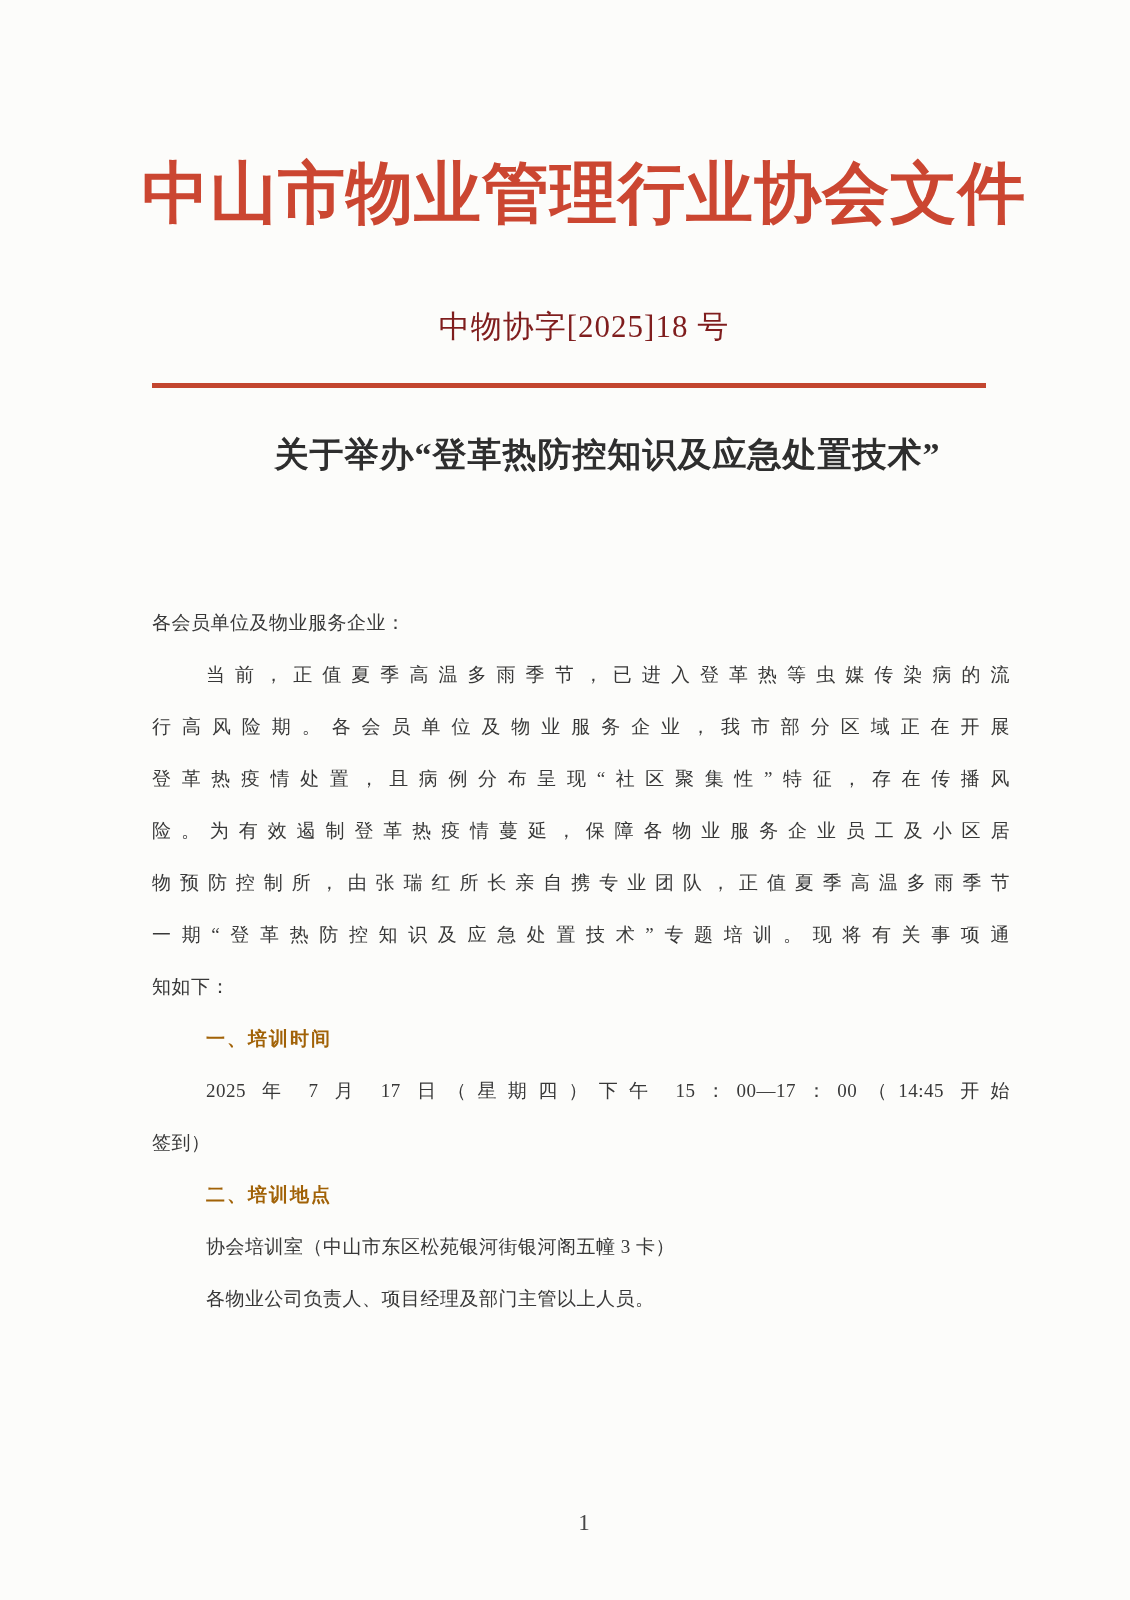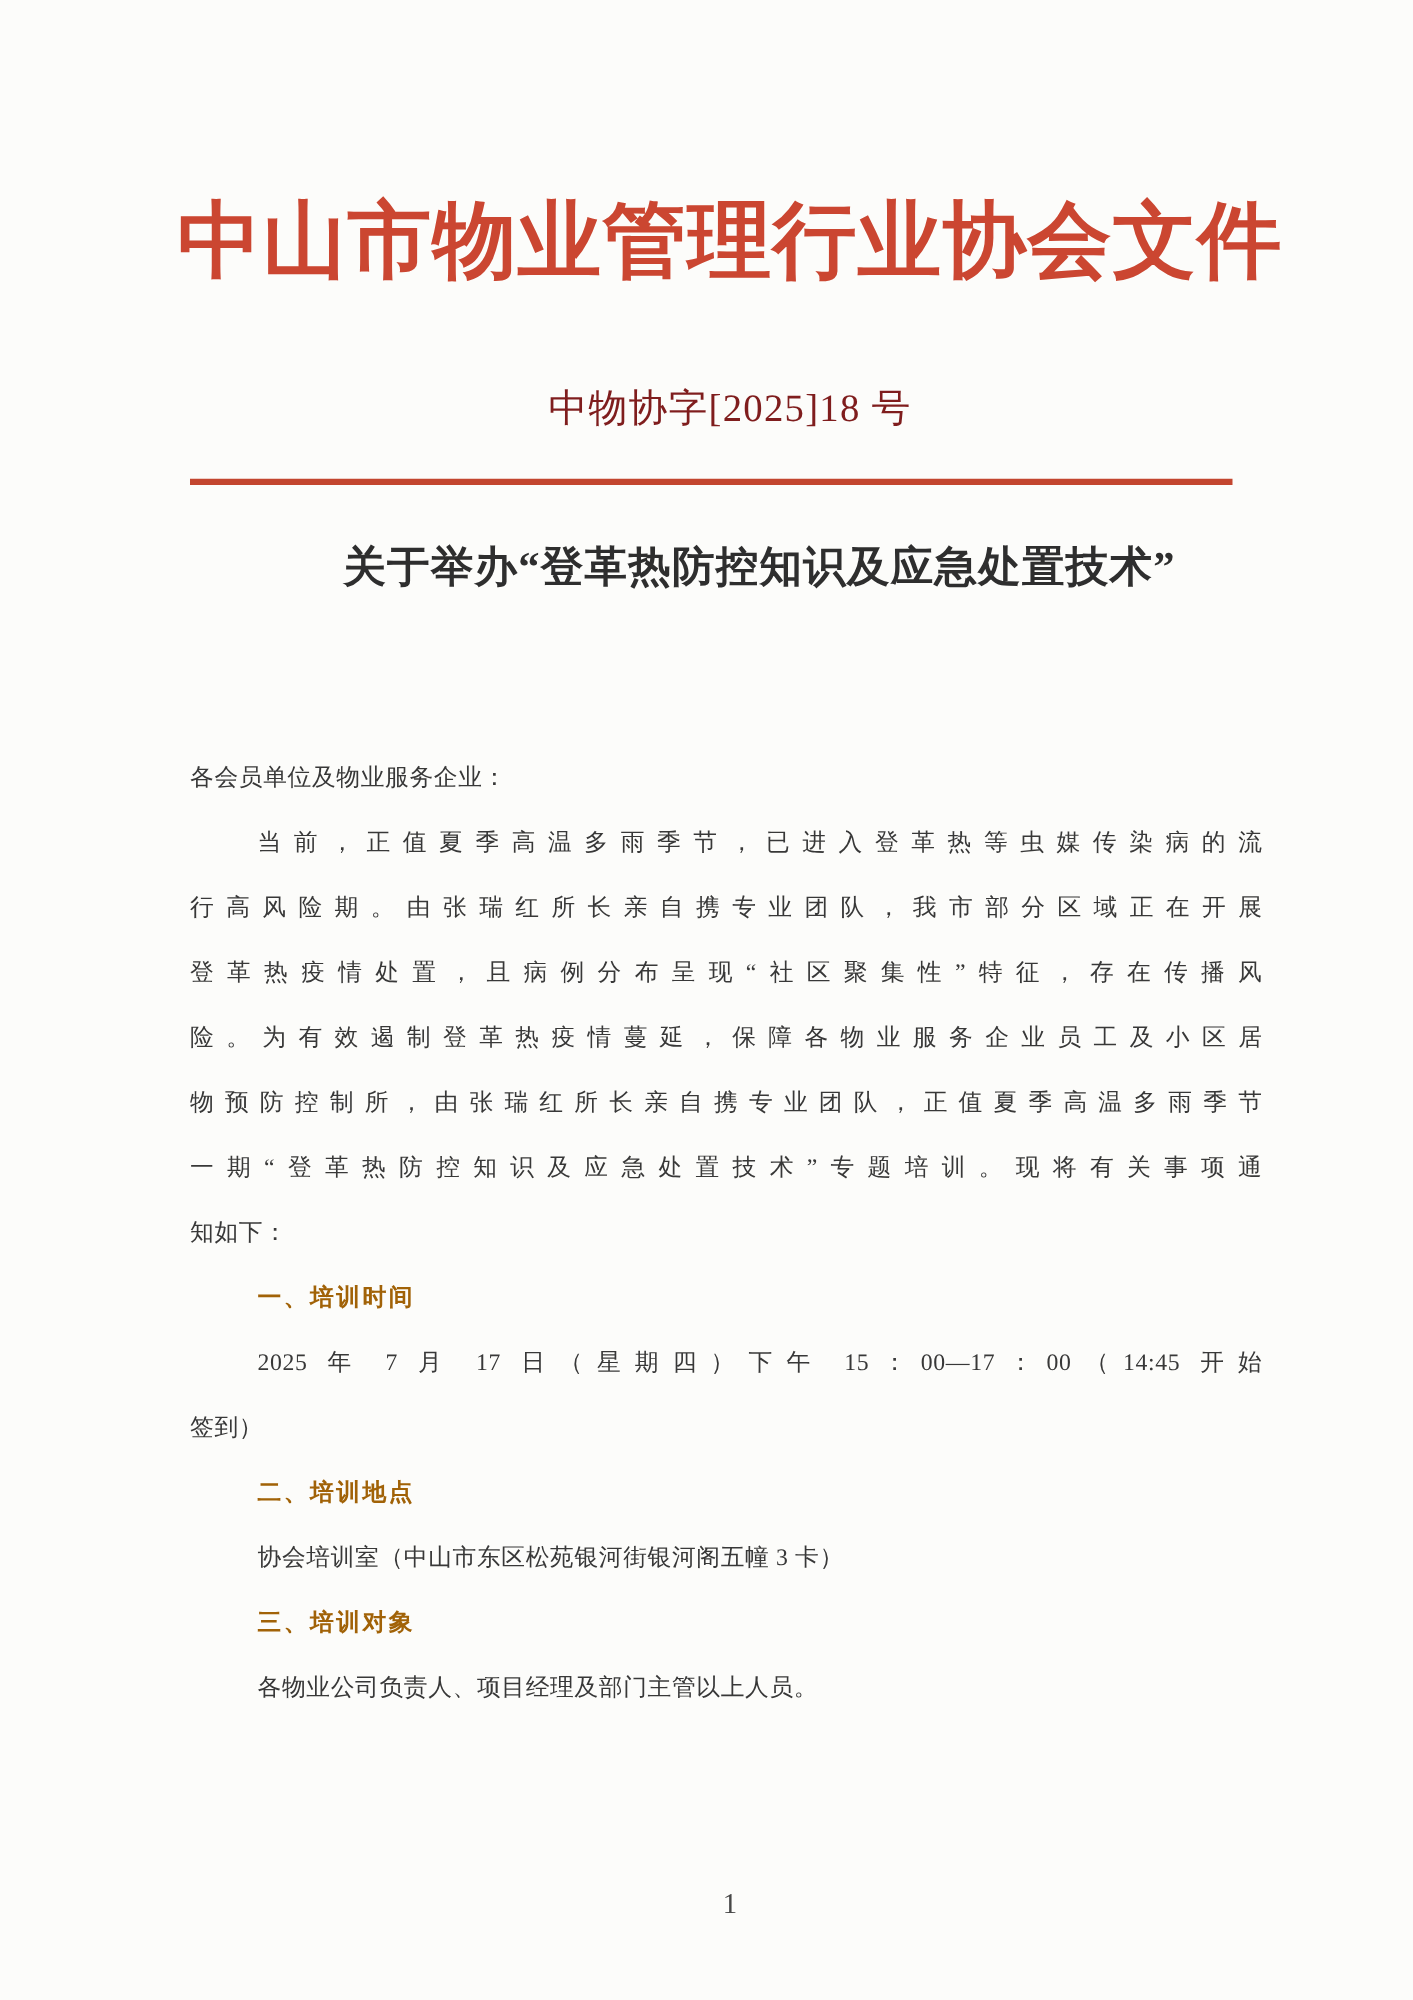--- a/index.html
+++ b/index.html
@@ -107,34 +107,33 @@
 
   <div class="title">
     <div>关于举办“登革热防控知识及应急处置技术”</div>
   </div>
 
   <div class="body-block">
 
     <div class="line">各会员单位及物业服务企业：</div>
 
     <div class="line indent fill">当前，正值夏季高温多雨季节，已进入登革热等虫媒传染病的流</div>
-    <div class="line fill">行高风险期。由张瑞红所长亲自携专业团队，我市部分区域正在开展</div>
+    <div class="line fill">行高风险期。各会员单位及物业服务企业，我市部分区域正在开展</div>
     <div class="line fill">登革热疫情处置，且病例分布呈现“社区聚集性”特征，存在传播风</div>
     <div class="line fill">险。为有效遏制登革热疫情蔓延，保障各物业服务企业员工及小区居</div>
     <div class="line fill">物预防控制所，由张瑞红所长亲自携专业团队，正值夏季高温多雨季节</div>
     <div class="line fill">一期“登革热防控知识及应急处置技术”专题培训。现将有关事项通</div>
     <div class="line">知如下：</div>
 
     <div class="line indent heading">一、培训时间</div>
     <div class="line indent fill">2025 年 7 月 17 日（星期四）下午 15：00—17：00（14:45 开始</div>
     <div class="line">签到）</div>
 
     <div class="line indent heading">二、培训地点</div>
     <div class="line indent">协会培训室（中山市东区松苑银河街银河阁五幢 3 卡）</div>
 
-    <div class="line indent heading">三、培训对象</div>
     <div class="line indent">各物业公司负责人、项目经理及部门主管以上人员。</div>
 
   </div>
 
   <div class="page-number">1</div>
 
 </div>
 
 </body></html>

